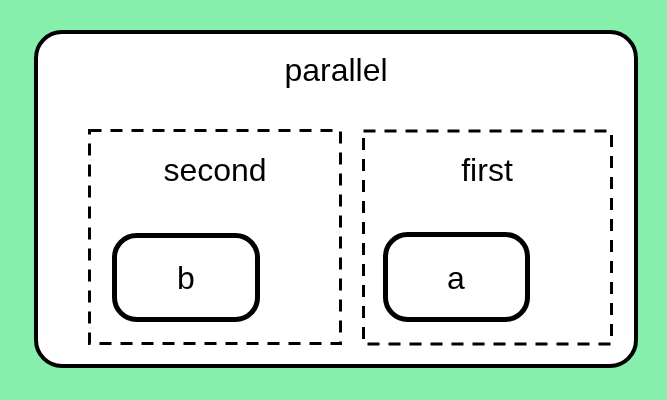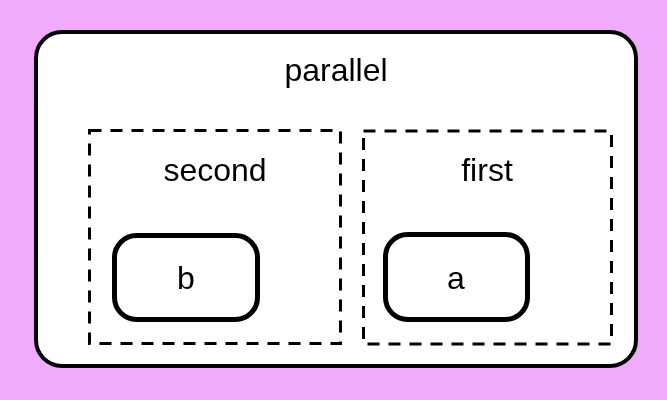--- a/index.html
+++ b/index.html
@@ -4,21 +4,21 @@
 <style>
   html, body {
     margin: 0;
     padding: 0;
     background: #ffffff;
   }
   .canvas {
     position: relative;
     width: 667px;
     height: 400px;
-    background: #f0abfc;
+    background: #86efac;
     overflow: hidden;
   }
   svg { display: block; }
   .shape-solid {
     fill: #ffffff;
     stroke: #000000;
     stroke-width: 4;
   }
   .shape-state {
     fill: #ffffff;

